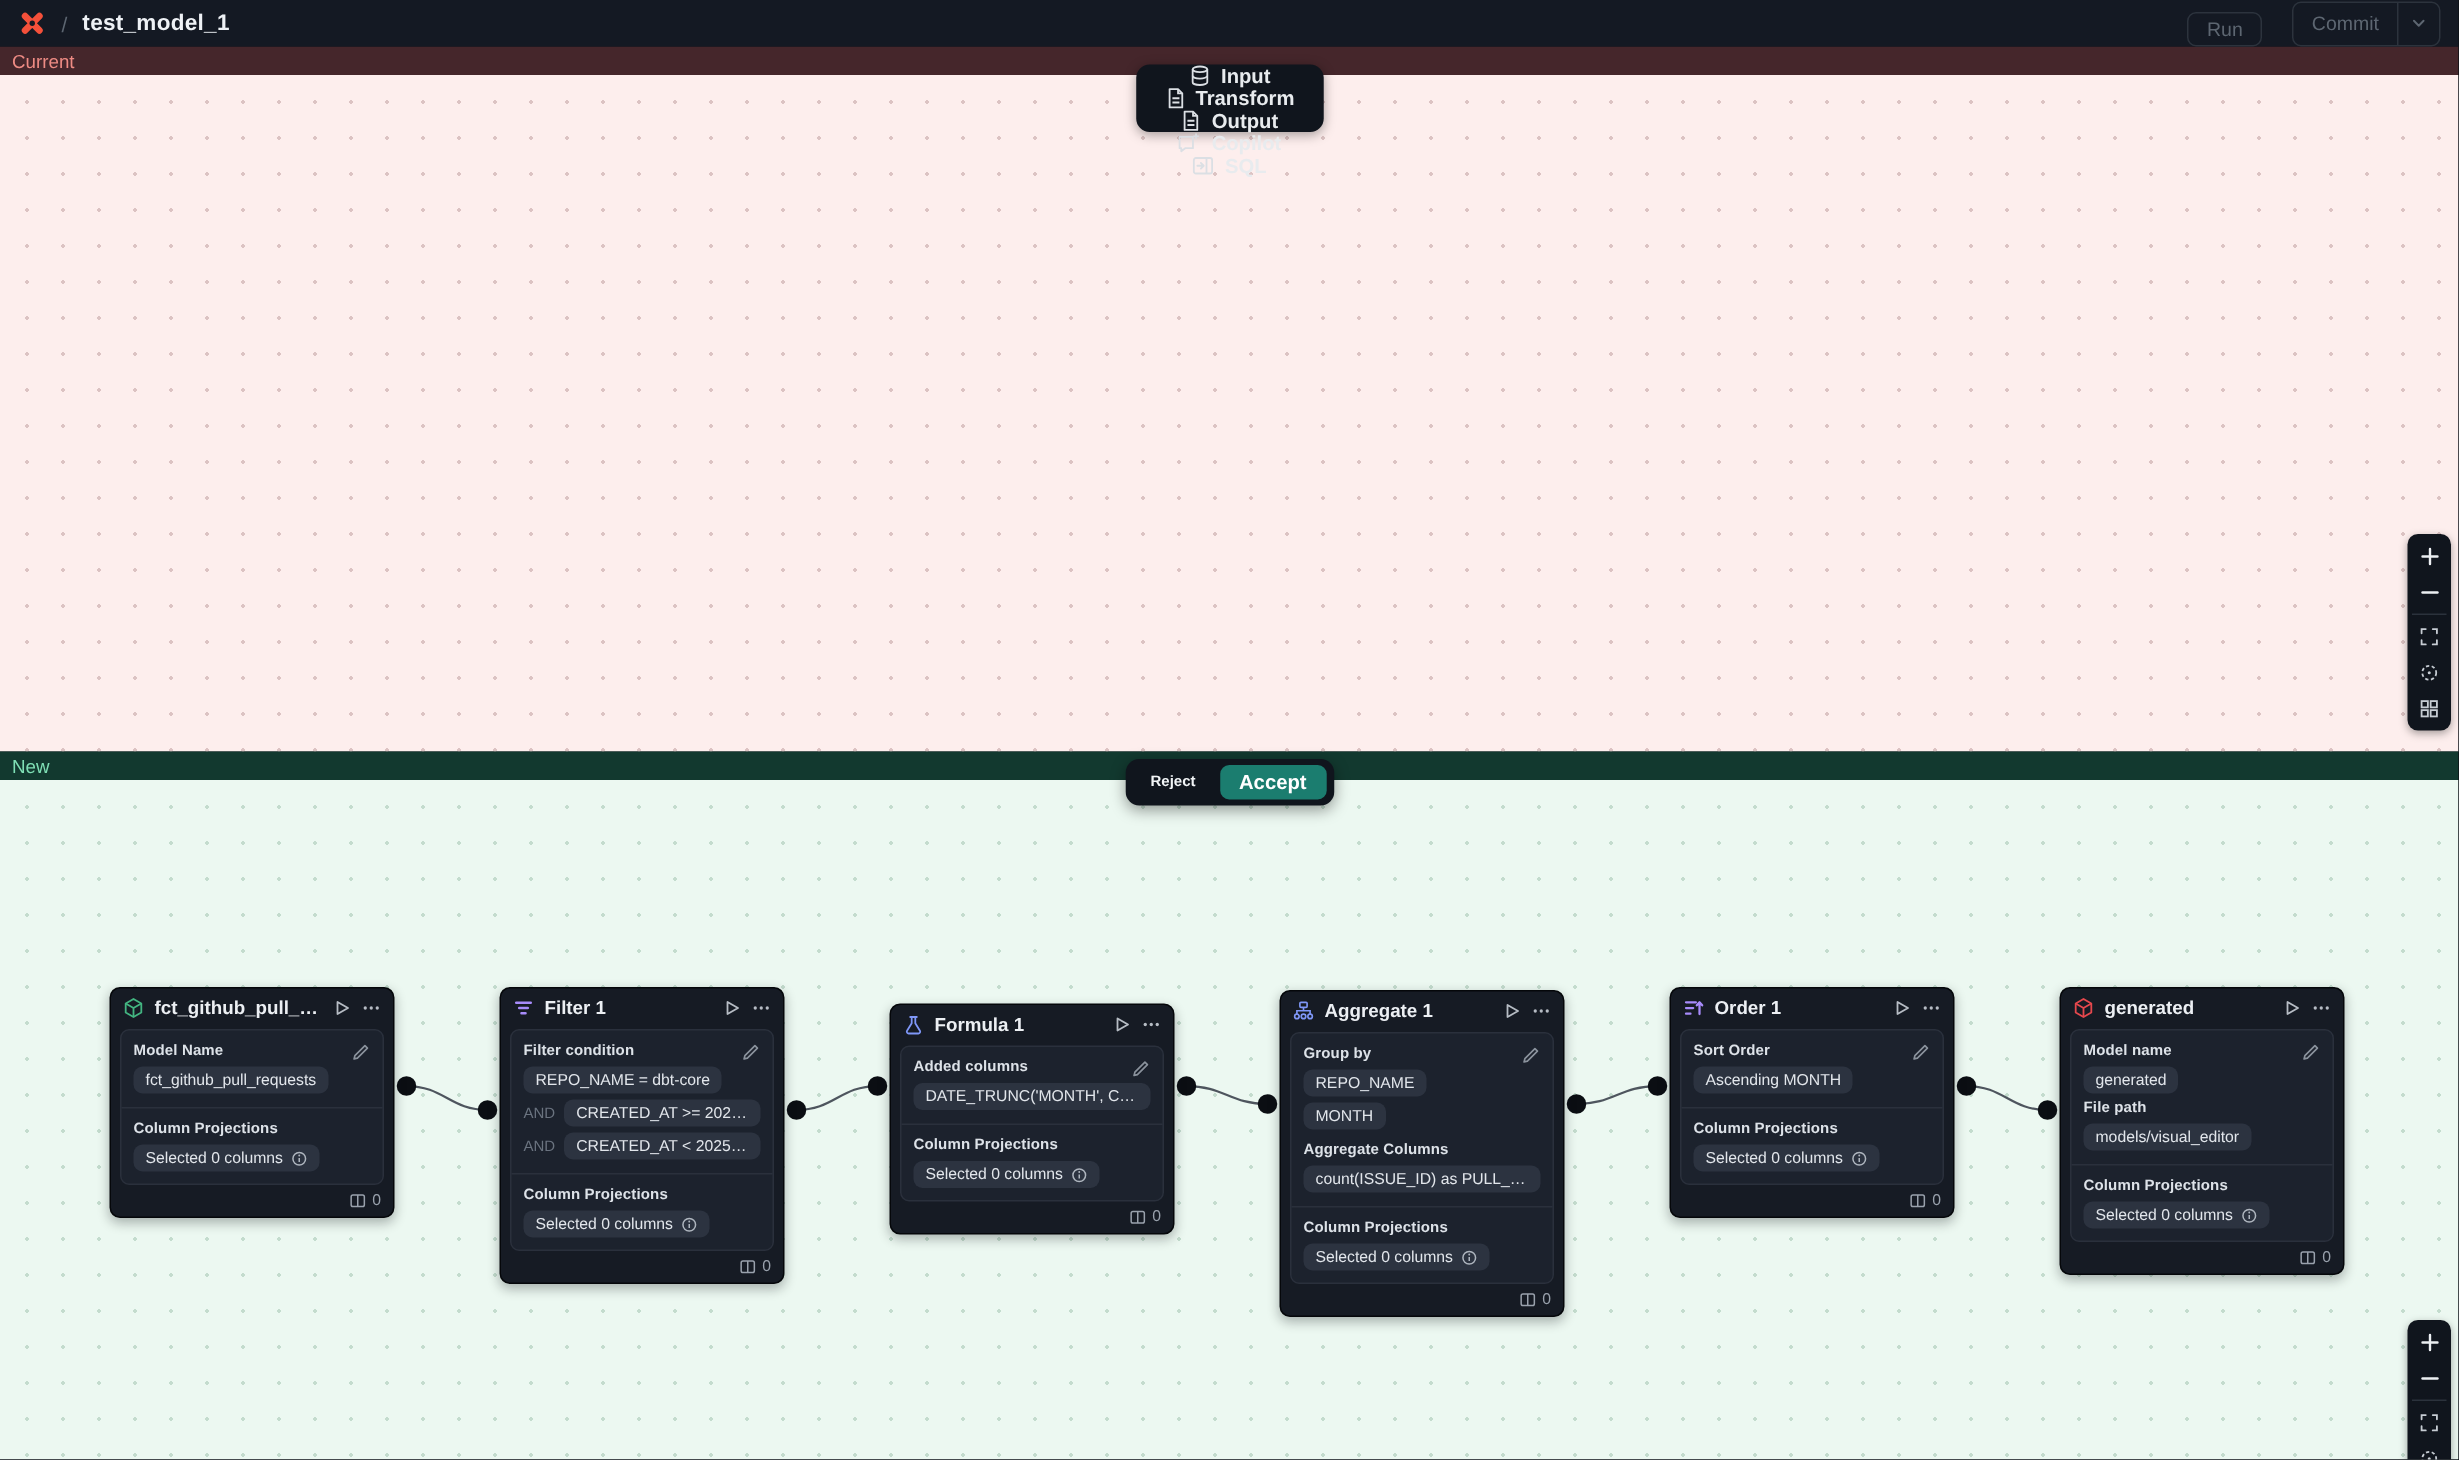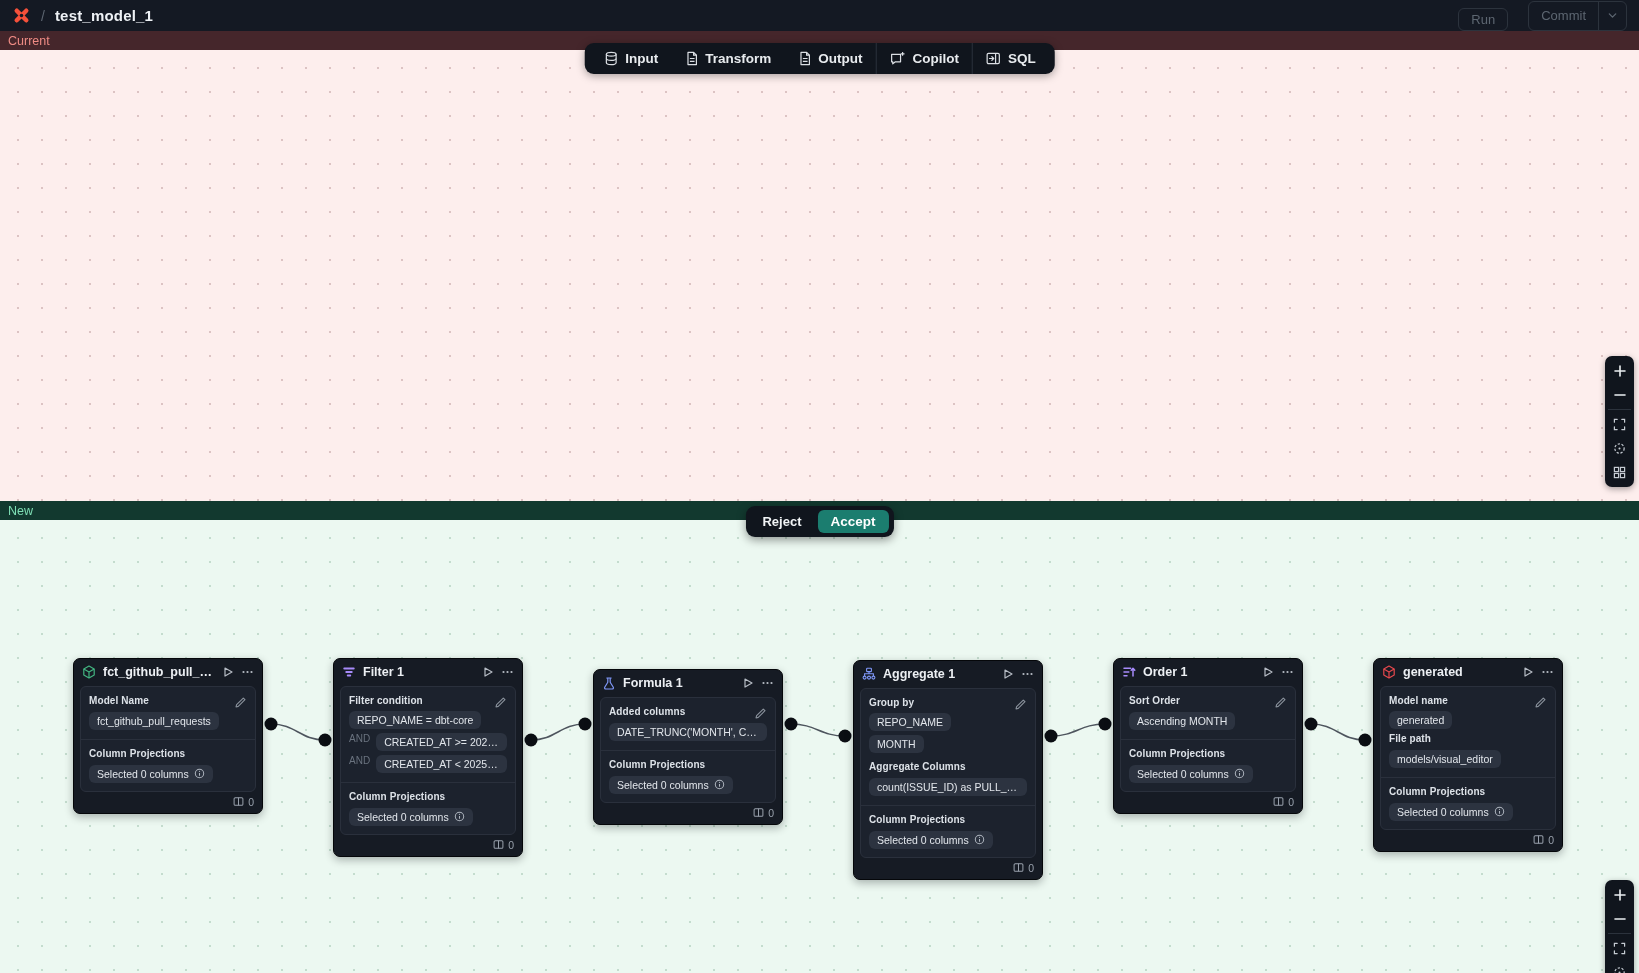--- a/index.html
+++ b/index.html
@@ -33,32 +33,32 @@
     background-color:var(--current_pane_bg,#fdeeed);
     background-image:radial-gradient(circle, #dcc3c3 1.1px, transparent 1.1px);
     background-size:24px 24px; background-position:6px 6px; }
   .pane-new { top:520px; height:453px;
     background-color:var(--new_pane_bg,#ecf8f1);
     background-image:radial-gradient(circle, #c4dcce 1.1px, transparent 1.1px);
     background-size:24px 24px; background-position:6px 6px; }
 
   
   .node-toolbar { position:absolute; top:43px; left:50%; transform:translateX(-50%);
-    background:#10151d; border-radius:9px; display:flex; align-items:center; height:31px;
-    padding:0 6px; z-index:60; box-shadow:0 2px 8px rgba(0,0,0,.35); }
+    background:#10151d; border-radius:9px; display:flex; align-items:center; height:45px;
+    padding:0 6px; z-index:60; box-shadow:0 2px 8px rgba(0,0,0,.35);flex-direction:column; }
   .nt-item { display:flex; align-items:center; gap:7px; color:#e8ebee; font-size:13.5px; font-weight:600;
     padding:0 13px; height:100%; cursor:pointer; white-space:nowrap; }
   .nt-sep { width:1px; height:31px; background:#2b323c; }
   .nt-icon { display:inline-flex; }
 
   
   .review-panel { position:absolute; top:506px; left:50%; transform:translateX(-50%);
     background:#10151d; border-radius:9px; display:flex; align-items:center; gap:4px;
     padding:4px 5px; z-index:60; box-shadow:0 3px 10px rgba(0,0,0,.4); }
-  .reject-btn { color:#f1f4f6; font-size:13px; font-weight:600; padding:4px 12px; border-radius:6px;
+  .reject-btn { color:#f1f4f6; font-size:10px; font-weight:600; padding:4px 12px; border-radius:6px;
     background:transparent; border:none; cursor:pointer; font-family:inherit; }
   .accept-btn { color:#ffffff; font-size:13.5px; font-weight:bold; padding:4px 13px; border-radius:6px;
     background:var(--accept_teal,#1b7d6f); border:none; cursor:pointer; font-family:inherit; }
 
   
   .zoom-controls { position:absolute; right:5px; width:29px; background:#10151d; border-radius:7px;
     display:flex; flex-direction:column; align-items:center; padding:3px 0; z-index:60;
     box-shadow:0 2px 6px rgba(0,0,0,.35); }
   .zc-current { top:356px; }
   .zc-new { top:880px; }
@@ -75,21 +75,21 @@
   .nh-title { flex:1; color:#eceff3; font-size:12.5px; font-weight:bold; white-space:nowrap;
     overflow:hidden; text-overflow:ellipsis; }
   .nh-play, .nh-menu { display:inline-flex; flex:none; cursor:pointer; }
   .node-body { position:relative; margin:2px 6px 0 6px; background:#1c222d; border:1px solid #2a303c;
     border-radius:6px; padding:8px; }
   .edit-pencil { position:absolute; top:8px; right:8px; cursor:pointer; }
   .field-label { color:#dde2e8; font-size:10px; font-weight:bold; margin-bottom:5px; letter-spacing:.1px; }
   .pill { display:inline-block; max-width:100%; background:#2c3340; border-radius:6px; color:#e2e6eb;
     font-size:10.5px; line-height:16px; padding:1px 8px; white-space:nowrap; overflow:hidden;
     text-overflow:ellipsis; vertical-align:middle; }
-  .pill-row { margin-bottom:4px; display:flex; gap:6px; min-width:0; }
+  .pill-row { margin-bottom:4px; display:flex; align-items:center; gap:6px; min-width:0; }
   .and-word { color:#6a737f; font-size:10px; flex:none; }
   .pill-info { display:inline-flex; align-items:center; gap:5px; }
   .pill-info svg { flex:none; }
   .body-divider { height:1px; background:#2a303c; margin:9px -8px 8px -8px; }
   .node-footer { display:flex; align-items:center; justify-content:flex-end; gap:4px;
     padding:4px 8px 5px 8px; color:#99a1ac; font-size:10.5px; }
 
   
   .edges-svg { position:absolute; top:0; left:0; z-index:5; pointer-events:none; }
 </style>

